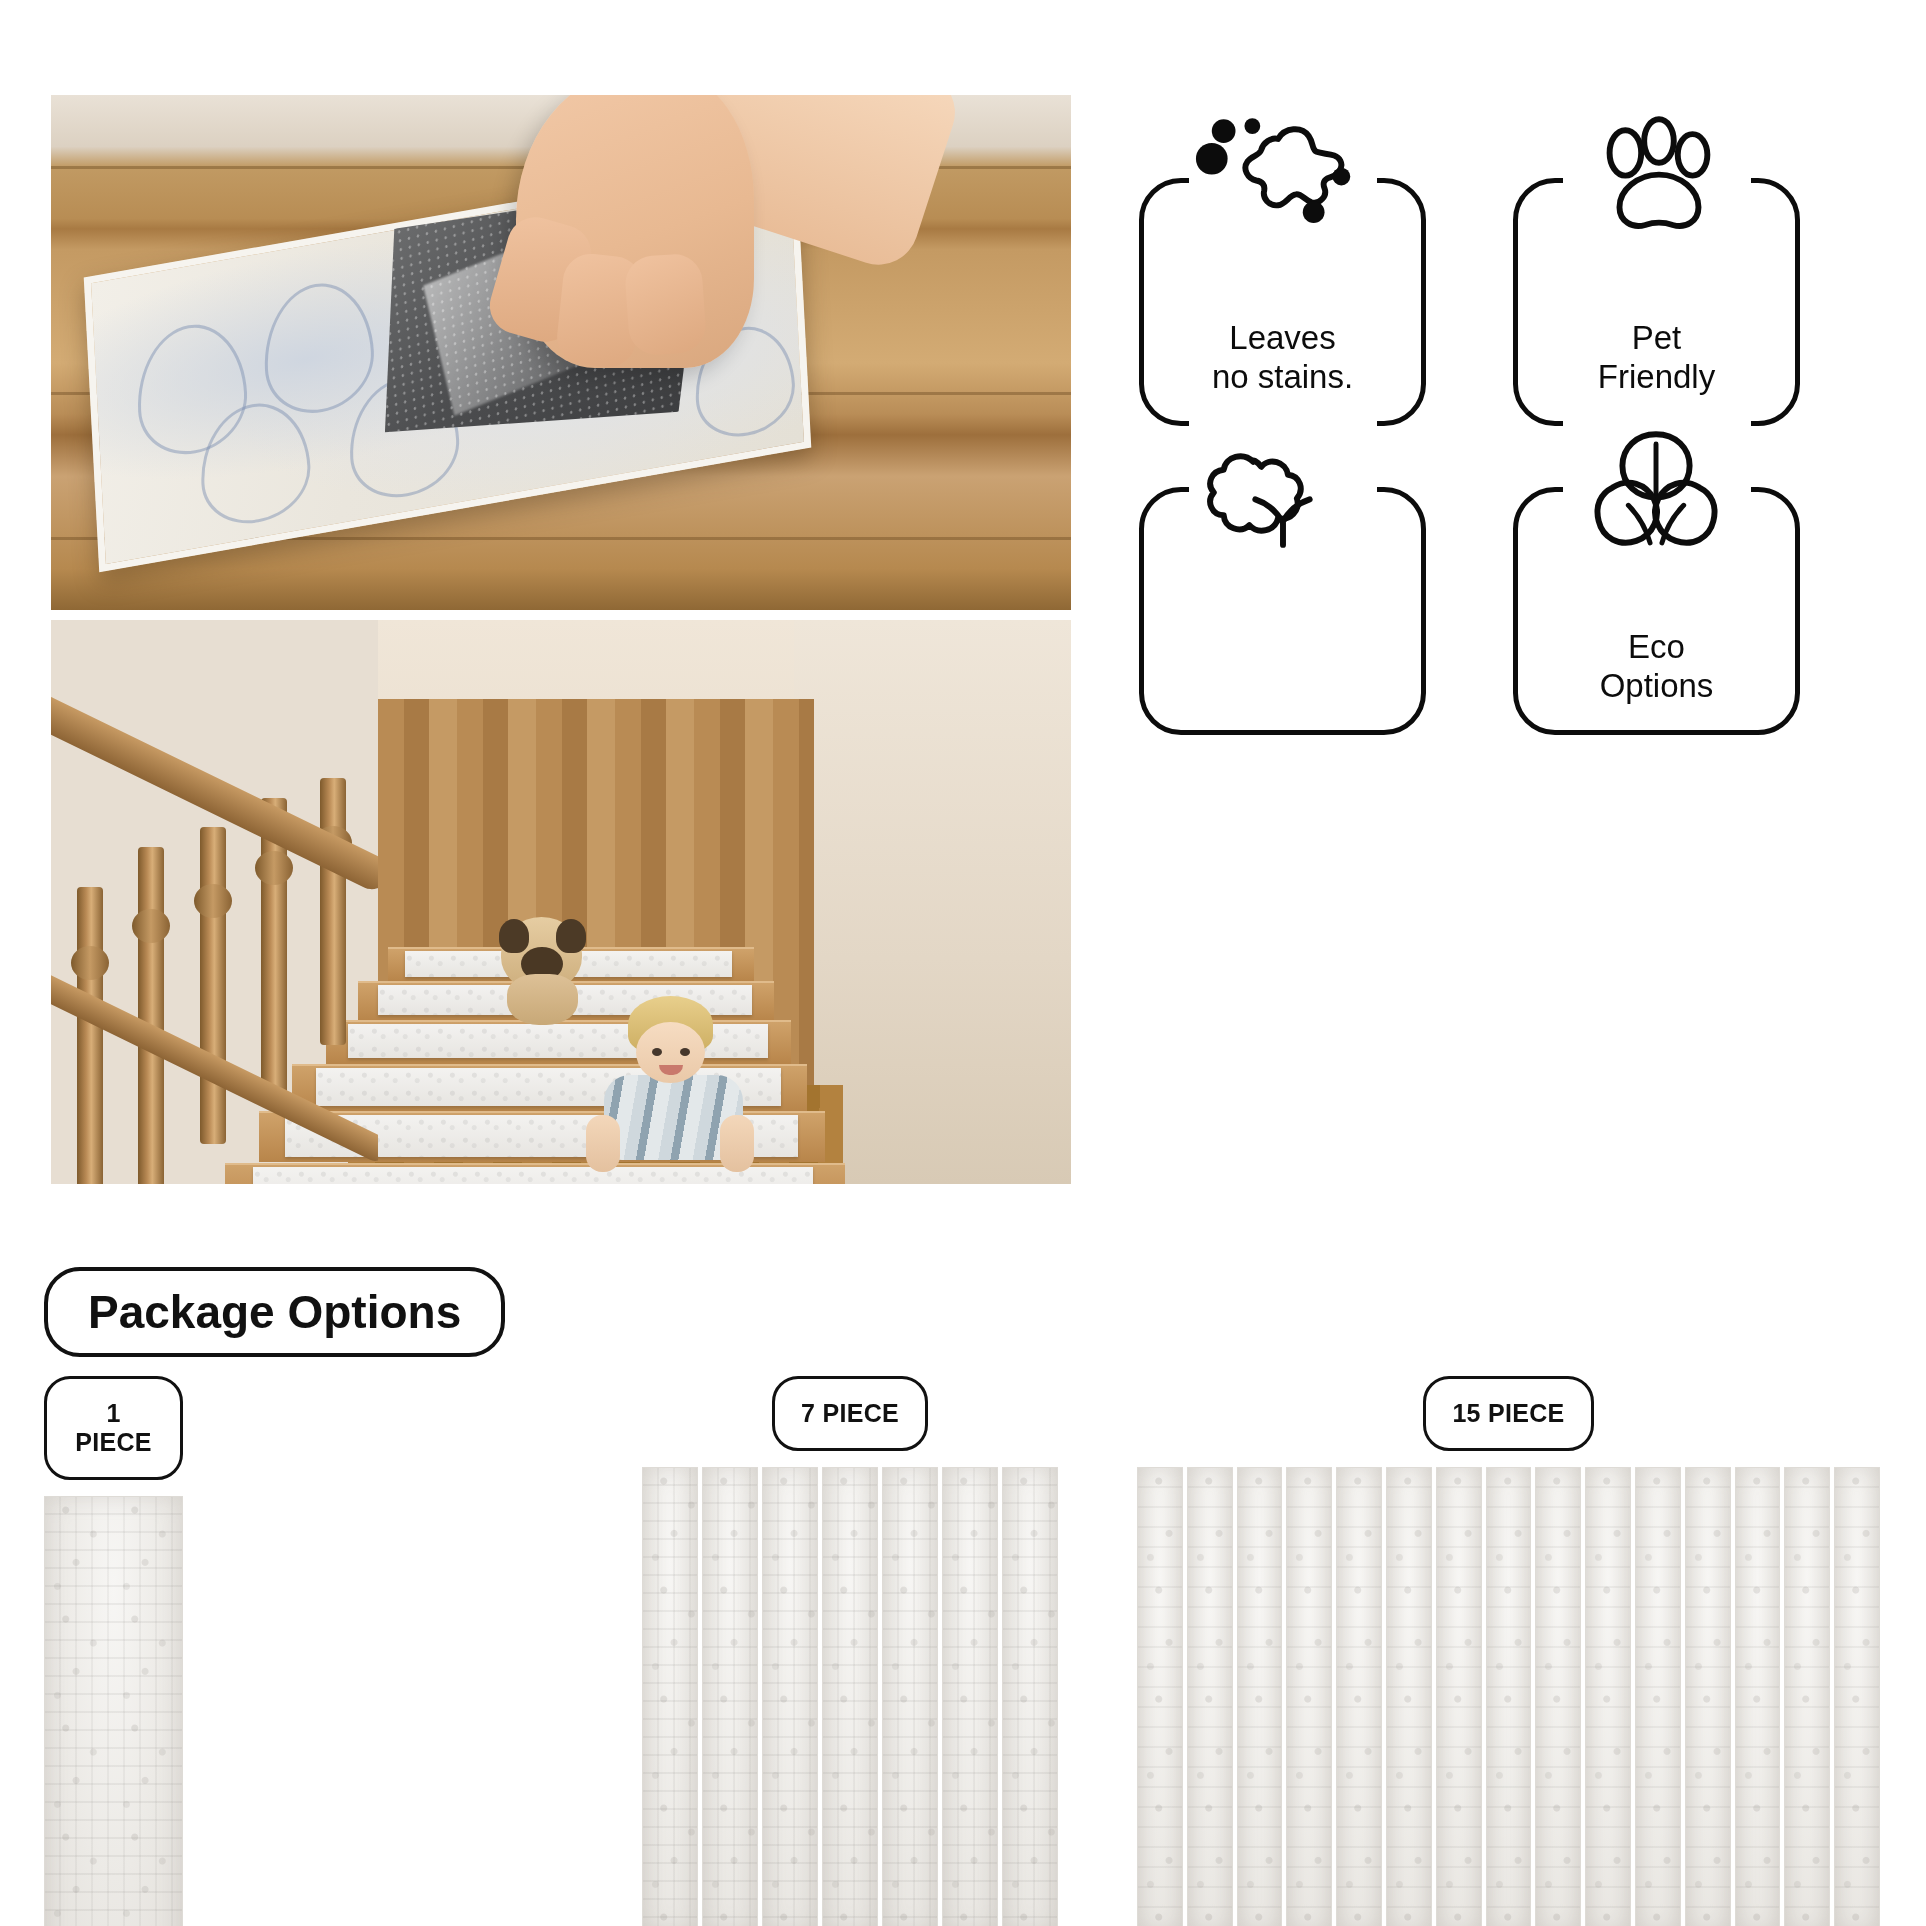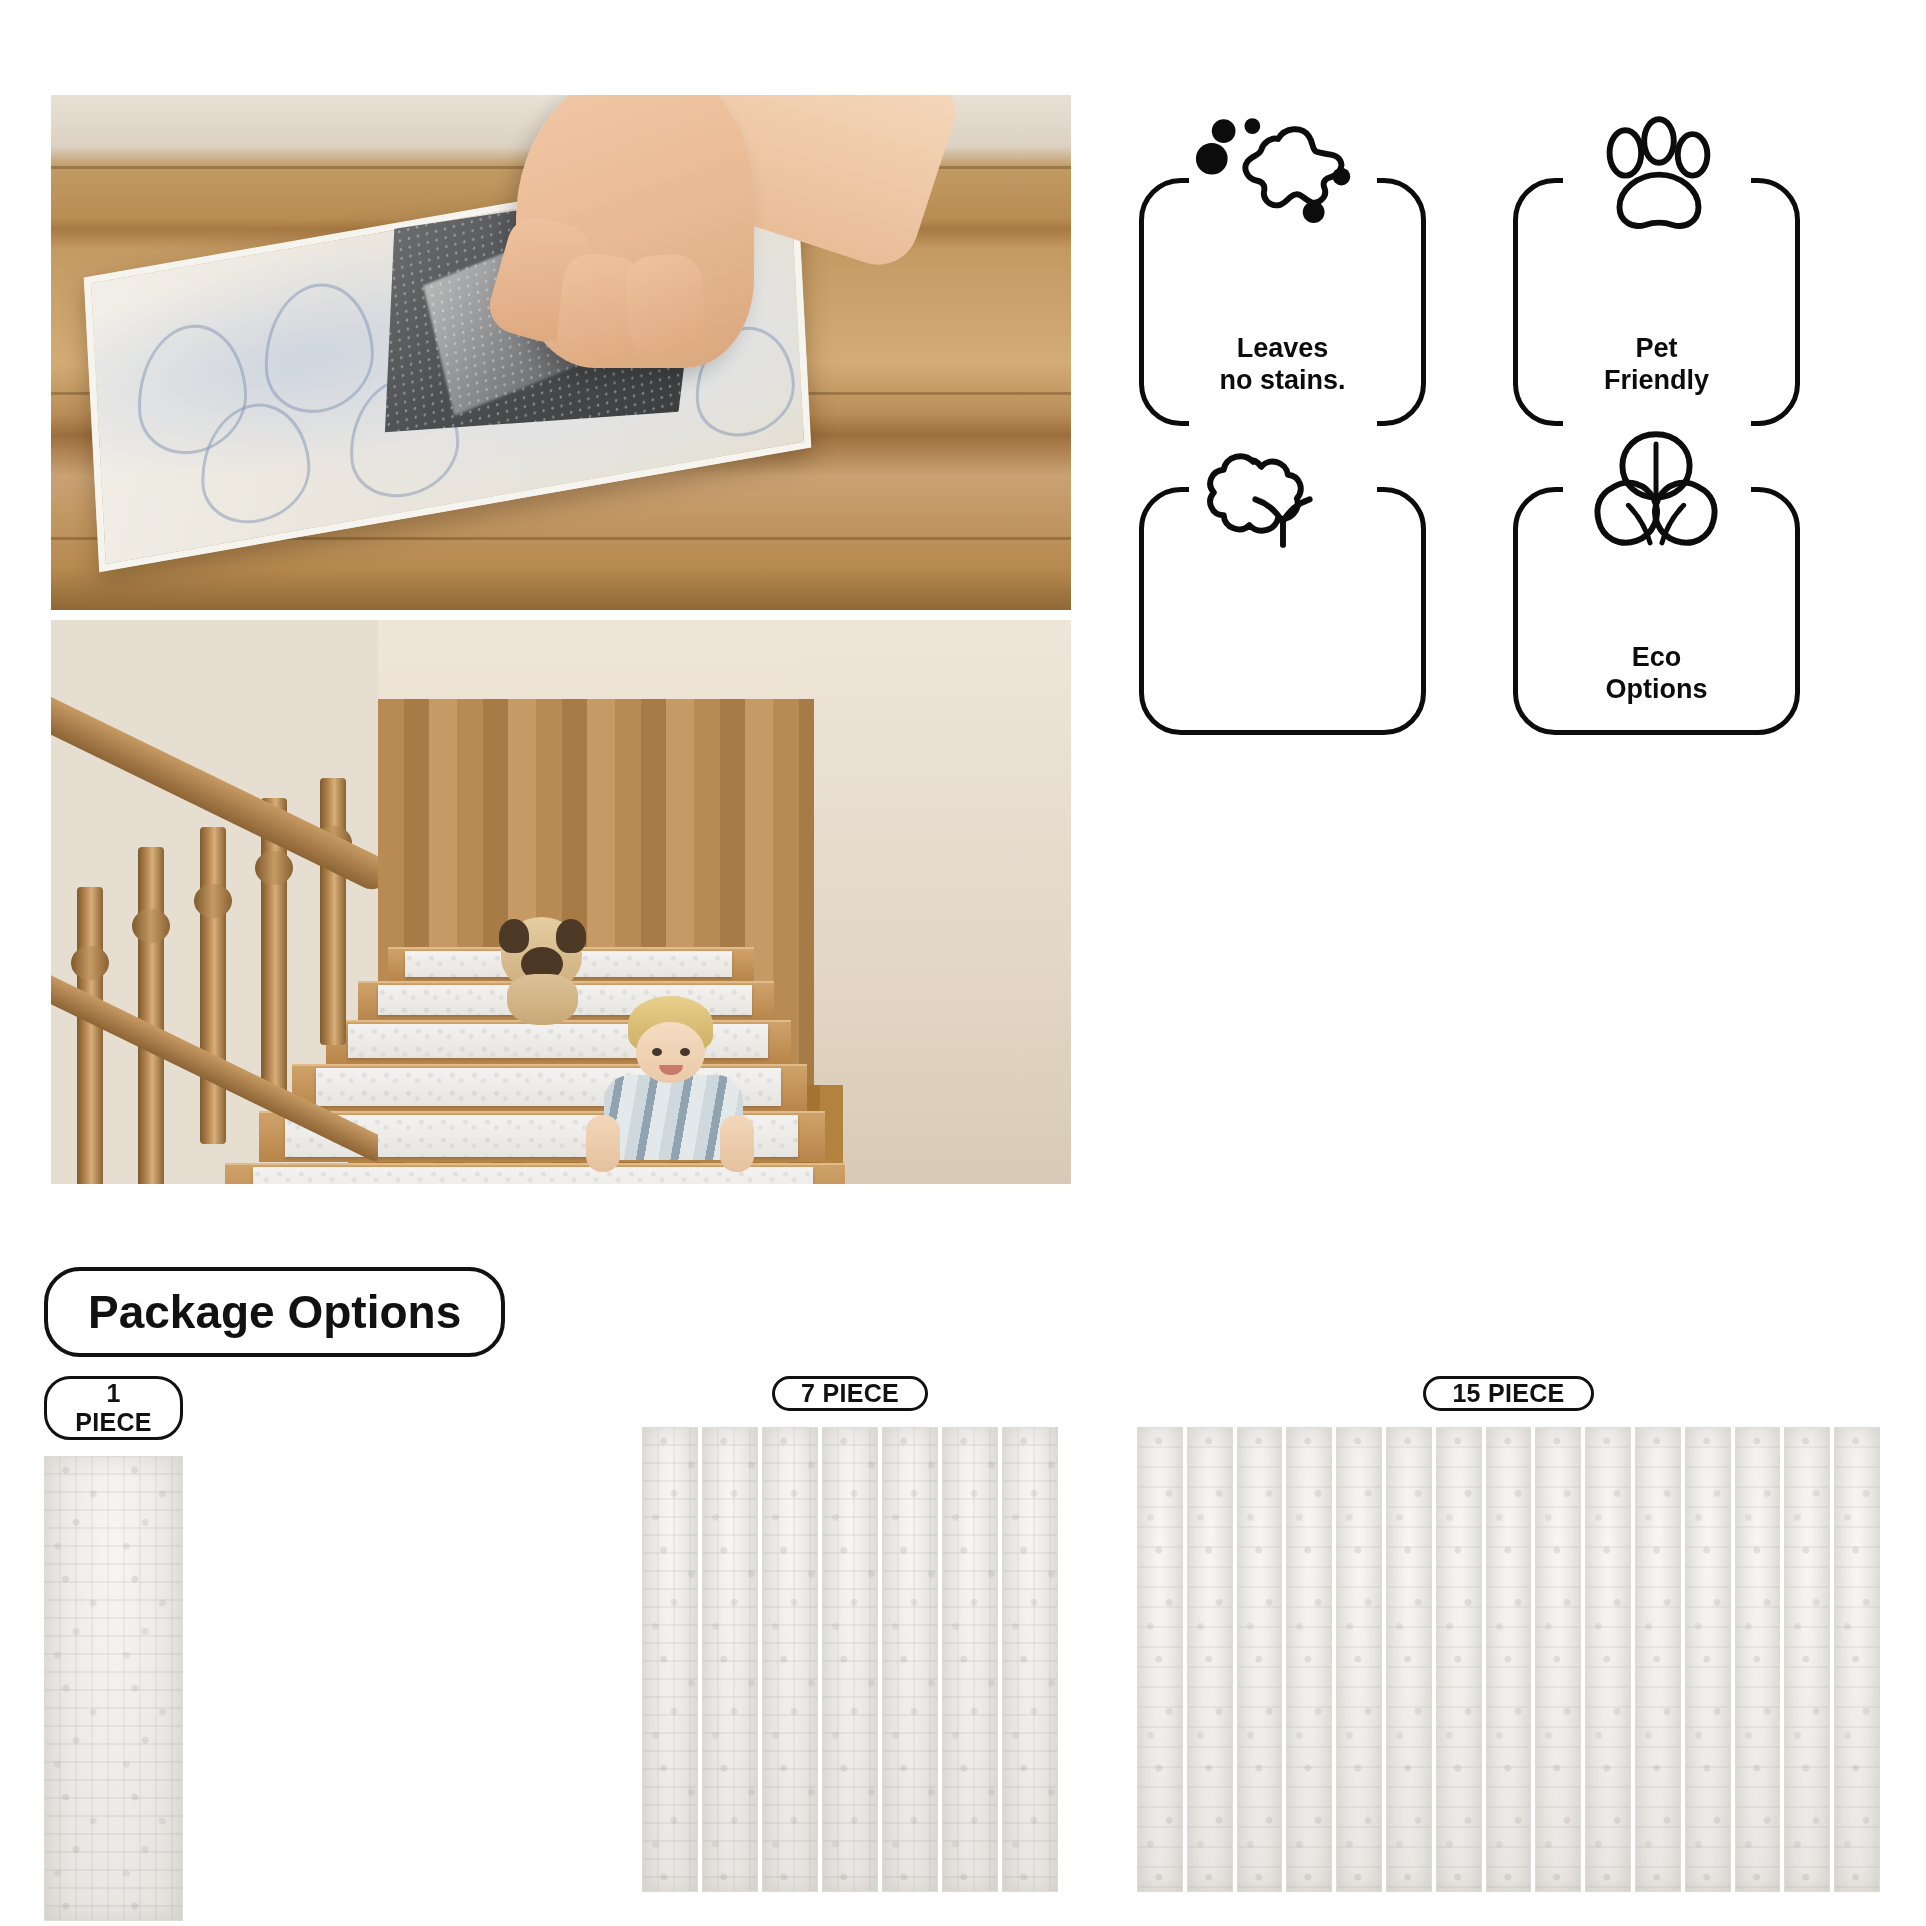--- a/index.html
+++ b/index.html
@@ -241,25 +241,25 @@
     left: 50%;
     transform: translateX(-50%);
     width: 188px;
     height: 149px;
     background: #fff;
     display: flex;
     align-items: center;
     justify-content: center;
   }
   .badge-label {
-    font-size: 27px;
+    font-size: 33px;
     line-height: 1.18;
     color: #0c0c0c;
     text-align: center;
-    font-weight: 700;
+    font-weight: 400;
     white-space: pre-line;
     padding: 0 10px;
   }
 
   .tagline {
     position: absolute;
     left: 1085px; top: 1054px;
     width: 822px;
     font-size: 41px;
     line-height: 1.32;
@@ -288,21 +288,21 @@
     height: 550px;
   }
   .pkg {
     position: absolute;
     top: 0;
   }
   .pkg-pill {
     border: 3px solid #111;
     border-radius: 26px;
     display: inline-block;
-    padding: 0 26px;
+    padding: 20px 26px;
     font-size: 25px;
     font-weight: 700;
     color: #111;
     background: #fff;
     letter-spacing: 0.3px;
   }
   .pkg-pill-wrap { text-align: center; margin-bottom: 16px; }
   .mats {
     display: flex;
     gap: 4px;

